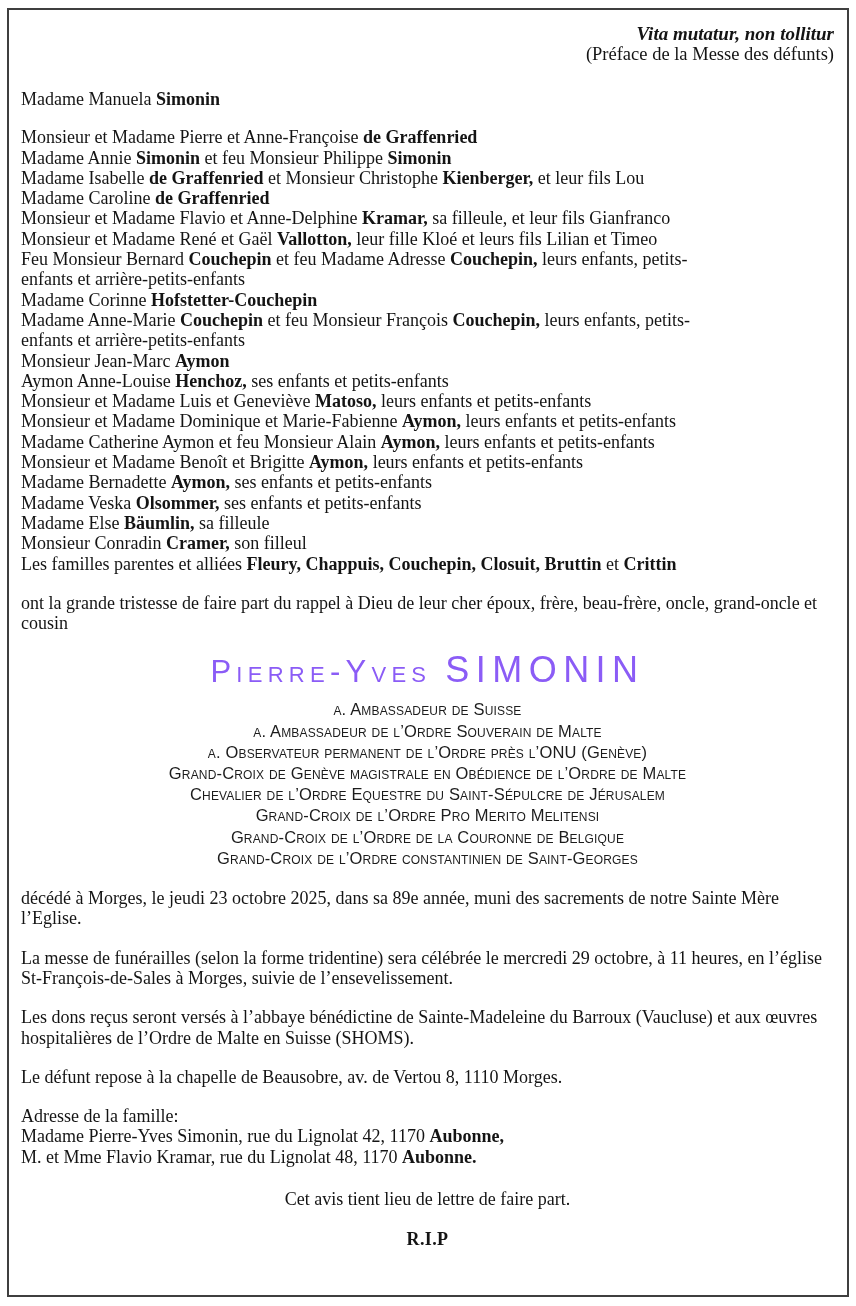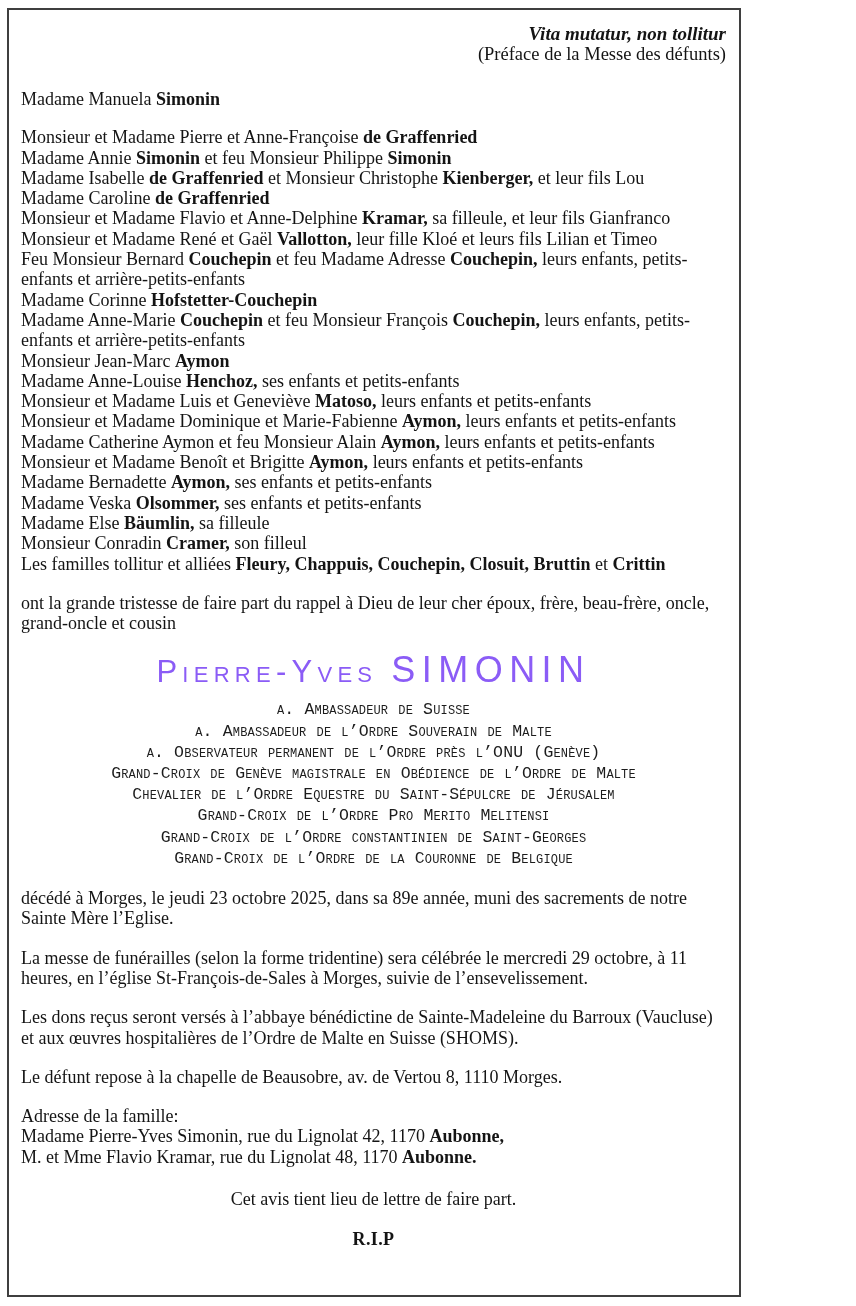--- a/index.html
+++ b/index.html
@@ -8,21 +8,21 @@
     background: #ffffff;
     position: relative;
     overflow: hidden;
     font-family: "Liberation Serif", "DejaVu Serif", serif;
     color: #141414;
     -webkit-font-smoothing: antialiased;
   }
   .frame {
     position: absolute;
     left: 7px; top: 8px;
-    width: 734px; height: 1289px;
+    width: 842px; height: 1289px;
     box-sizing: border-box;
     border: 2px solid #3f3f3f;
     padding: 12px 13px 0 12px;
     font-size: 18px;
     line-height: 20.3px;
   }
   .epigraph { text-align: right; margin-top: 1px; line-height: 21px; }
   .epigraph .quote { font-weight: bold; font-style: italic; font-size: 19px; }
   .epigraph .source { font-size: 18.5px; }
   .chief { margin-top: 24px; }
@@ -36,21 +36,21 @@
     font-weight: 400;
     font-variant: small-caps;
     font-size: 31px;
     letter-spacing: 0.17em;
     color: #8b5cf6;
     line-height: 42px;
   }
   .name .last { font-size: 36px; letter-spacing: 0.18em; }
   .titles {
     text-align: center;
-    font-family: Liberation Mono, monospace;
+    font-family: Liberation Sans, sans-serif;
     font-variant: small-caps;
     font-size: 16.5px;
     line-height: 21.2px;
     letter-spacing: 0.01em;
     color: #1c1c1c;
   }
   .para { margin: 19px 0 0 0; }
   .address { margin-top: 19px; }
   .closing { margin-top: 22px; text-align: center; }
   .rip { margin-top: 20px; text-align: center; font-weight: bold; letter-spacing: 0.02em; }
@@ -72,45 +72,45 @@
       <div class="line"><span>Monsieur et Madame Pierre et Anne-Françoise </span><span class="b">de Graffenried</span></div>
       <div class="line"><span>Madame Annie </span><span class="b">Simonin</span><span> et feu Monsieur Philippe </span><span class="b">Simonin</span></div>
       <div class="line"><span>Madame Isabelle </span><span class="b">de Graffenried</span><span> et Monsieur Christophe </span><span class="b">Kienberger,</span><span> et leur fils Lou</span></div>
       <div class="line"><span>Madame Caroline </span><span class="b">de Graffenried</span></div>
       <div class="line"><span>Monsieur et Madame Flavio et Anne-Delphine </span><span class="b">Kramar,</span><span> sa filleule, et leur fils Gianfranco</span></div>
       <div class="line"><span>Monsieur et Madame René et Gaël </span><span class="b">Vallotton,</span><span> leur fille Kloé et leurs fils Lilian et Timeo</span></div>
       <div class="line"><span>Feu Monsieur Bernard </span><span class="b">Couchepin</span><span> et feu Madame Adresse </span><span class="b">Couchepin,</span><span> leurs enfants, petits-enfants et arrière-petits-enfants</span></div>
       <div class="line"><span>Madame Corinne </span><span class="b">Hofstetter-Couchepin</span></div>
       <div class="line"><span>Madame Anne-Marie </span><span class="b">Couchepin</span><span> et feu Monsieur François </span><span class="b">Couchepin,</span><span> leurs enfants, petits-enfants et arrière-petits-enfants</span></div>
       <div class="line"><span>Monsieur Jean-Marc </span><span class="b">Aymon</span></div>
-      <div class="line"><span>Madame Anne-Louise </span><span class="b">Henchoz,</span><span> ses enfants et petits-enfants</span></div>
+      <div class="line"><span>Aymon Anne-Louise </span><span class="b">Henchoz,</span><span> ses enfants et petits-enfants</span></div>
       <div class="line"><span>Monsieur et Madame Luis et Geneviève </span><span class="b">Matoso,</span><span> leurs enfants et petits-enfants</span></div>
       <div class="line"><span>Monsieur et Madame Dominique et Marie-Fabienne </span><span class="b">Aymon,</span><span> leurs enfants et petits-enfants</span></div>
       <div class="line"><span>Madame Catherine Aymon et feu Monsieur Alain </span><span class="b">Aymon,</span><span> leurs enfants et petits-enfants</span></div>
       <div class="line"><span>Monsieur et Madame Benoît et Brigitte </span><span class="b">Aymon,</span><span> leurs enfants et petits-enfants</span></div>
       <div class="line"><span>Madame Bernadette </span><span class="b">Aymon,</span><span> ses enfants et petits-enfants</span></div>
       <div class="line"><span>Madame Veska </span><span class="b">Olsommer,</span><span> ses enfants et petits-enfants</span></div>
       <div class="line"><span>Madame Else </span><span class="b">Bäumlin,</span><span> sa filleule</span></div>
       <div class="line"><span>Monsieur Conradin </span><span class="b">Cramer,</span><span> son filleul</span></div>
-      <div class="line"><span>Les familles tollitur et alliées </span><span class="b">Fleury, Chappuis, Couchepin, Closuit, Bruttin</span><span> et </span><span class="b">Crittin</span></div>
+      <div class="line"><span>Les familles parentes et alliées </span><span class="b">Fleury, Chappuis, Couchepin, Closuit, Bruttin</span><span> et </span><span class="b">Crittin</span></div>
     </div>
 
   <p class="intro">ont la grande tristesse de faire part du rappel à Dieu de leur cher époux, frère, beau-frère, oncle, grand-oncle et cousin</p>
 
   <h1 class="name"><span>Pierre-Yves</span> <span class="last">SIMONIN</span></h1>
 
   <div class="titles">
       <div class="line">a. Ambassadeur de Suisse</div>
       <div class="line">a. Ambassadeur de l’Ordre Souverain de Malte</div>
       <div class="line">a. Observateur permanent de l’Ordre près l’ONU (Genève)</div>
       <div class="line">Grand-Croix de Genève magistrale en Obédience de l’Ordre de Malte</div>
       <div class="line">Chevalier de l’Ordre Equestre du Saint-Sépulcre de Jérusalem</div>
       <div class="line">Grand-Croix de l’Ordre Pro Merito Melitensi</div>
+      <div class="line">Grand-Croix de l’Ordre de la Couronne de Belgique</div>
       <div class="line">Grand-Croix de l’Ordre constantinien de Saint-Georges</div>
-      <div class="line">Grand-Croix de l’Ordre de la Couronne de Belgique</div>
     </div>
 
   <p class="para">décédé à Morges, le jeudi 23 octobre 2025, dans sa 89e année, muni des sacrements de notre Sainte Mère l’Eglise.</p>
 
   <p class="para">La messe de funérailles (selon la forme tridentine) sera célébrée le mercredi 29 octobre, à 11 heures, en l’église St-François-de-Sales à Morges, suivie de l’ensevelissement.</p>
 
   <p class="para">Les dons reçus seront versés à l’abbaye bénédictine de Sainte-Madeleine du Barroux (Vaucluse) et aux œuvres hospitalières de l’Ordre de Malte en Suisse (SHOMS).</p>
 
   <p class="para">Le défunt repose à la chapelle de Beausobre, av. de Vertou 8, 1110 Morges.</p>
 

